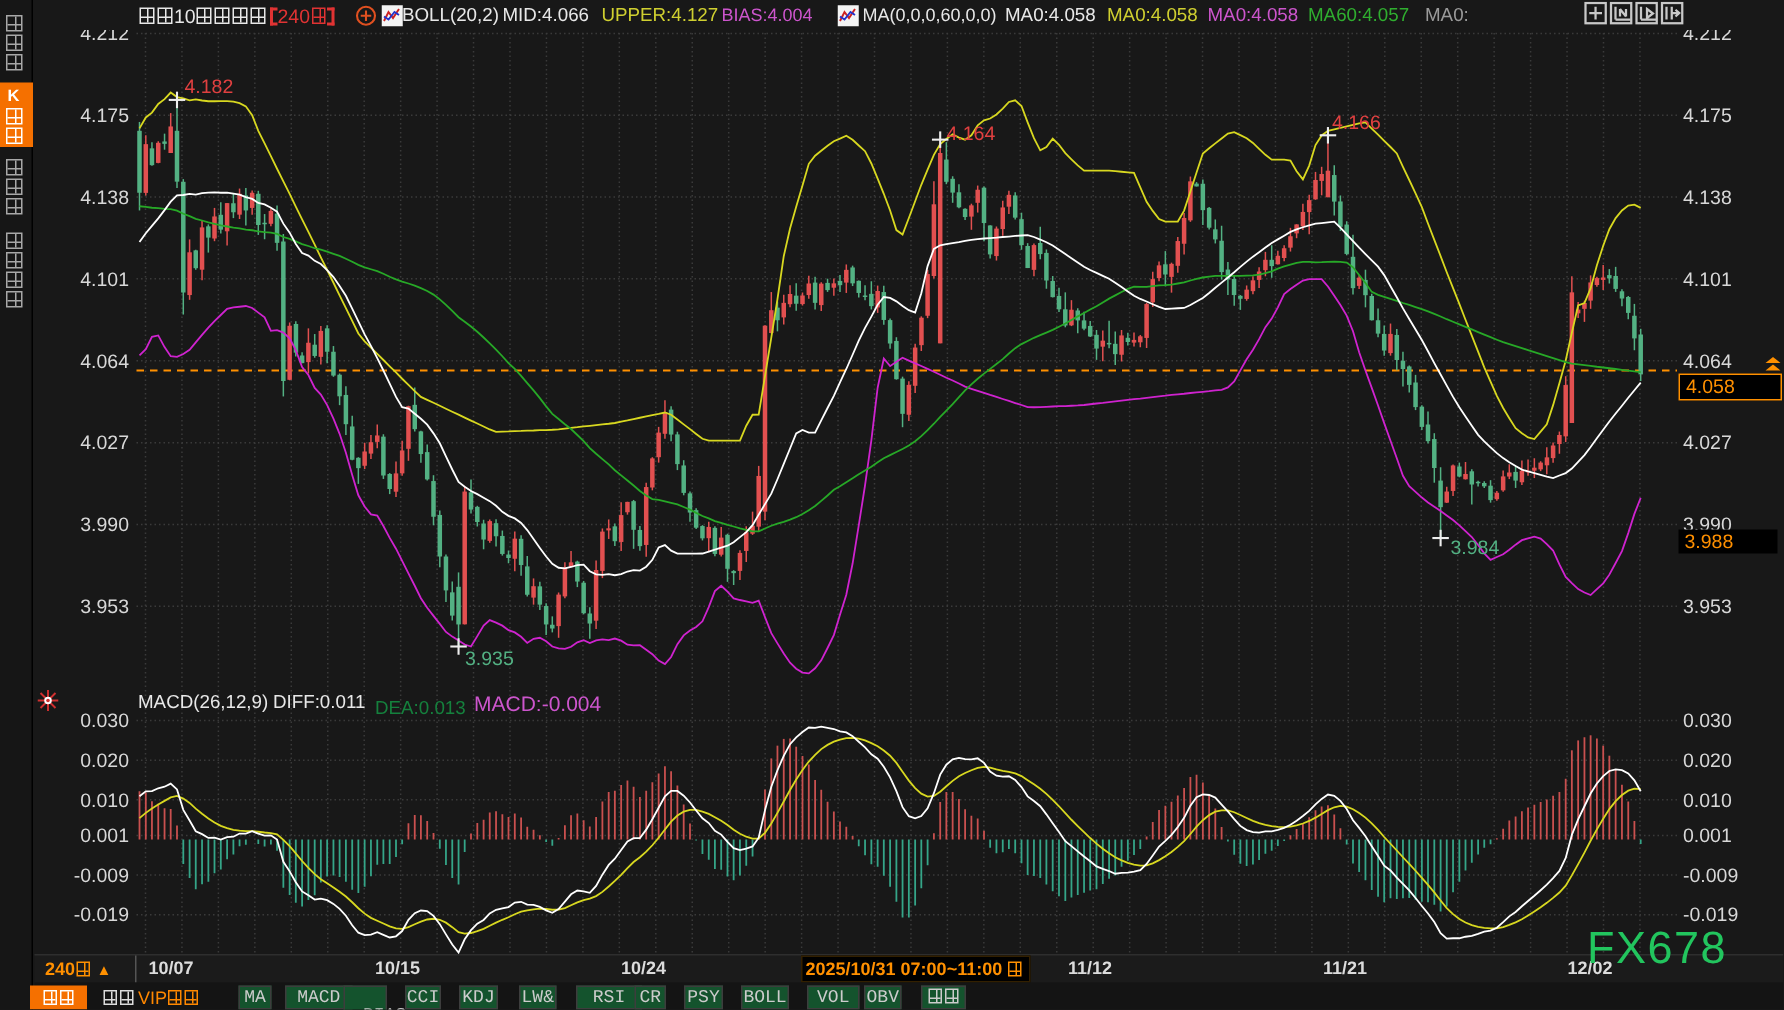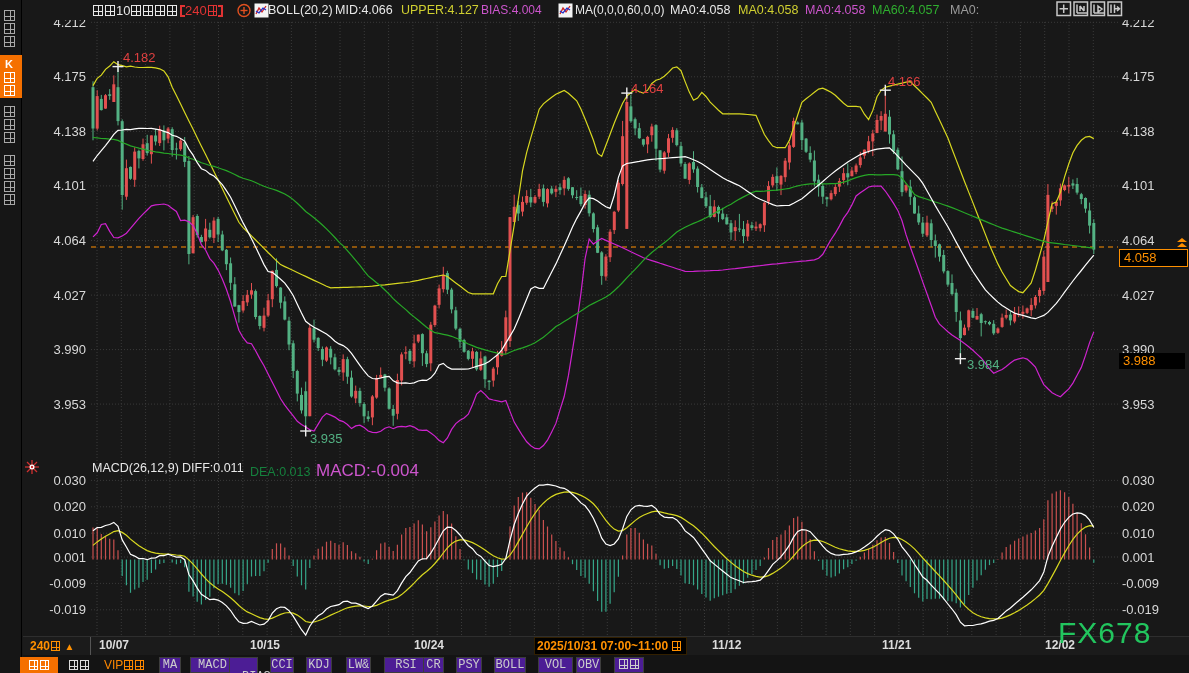--- a/index.html
+++ b/index.html
@@ -4,21 +4,21 @@
 *{margin:0;padding:0;box-sizing:border-box}
 html,body{width:1189px;height:673px;background:#181818;overflow:hidden}
 body{font-family:"Liberation Sans",sans-serif;position:relative}
 .abs{position:absolute}
 .g{display:inline-block;width:10px;height:11px;border:1px solid currentColor;vertical-align:-1px;margin:0 1px;
 background-image:linear-gradient(currentColor,currentColor),linear-gradient(currentColor,currentColor);
 background-size:100% 1px,1px 100%;background-position:0 5px,4px 0;background-repeat:no-repeat}
 .gv{display:block;width:11px;height:11px;border:1px solid currentColor;margin:2px auto;
 background-image:linear-gradient(currentColor,currentColor),linear-gradient(currentColor,currentColor);
 background-size:100% 1px,1px 100%;background-position:0 5px,5px 0;background-repeat:no-repeat}
-.btn{display:inline-block;height:16px;line-height:15px;padding:0 5px;color:#ccc;background:#4c1d95;
+.btn{display:inline-block;height:16px;line-height:15px;padding:0 5px;color:#ccc;background:#14532d;
 border:1px solid #3d3d3d;font-family:"Liberation Mono",monospace;font-size:12px;margin-right:6px;text-align:center}
 </style></head>
 <body>
 
 <svg class="abs" style="left:0;top:0" width="1189" height="673" font-family="Liberation Sans, sans-serif">
 <line x1="97.0" y1="22" x2="97.0" y2="635" stroke="#3a3a3a" stroke-width="1" stroke-dasharray="1 2"></line>
 <line x1="121.3" y1="22" x2="121.3" y2="635" stroke="#3a3a3a" stroke-width="1" stroke-dasharray="1 2"></line>
 <line x1="145.6" y1="22" x2="145.6" y2="635" stroke="#3a3a3a" stroke-width="1" stroke-dasharray="1 2"></line>
 <line x1="169.9" y1="22" x2="169.9" y2="635" stroke="#3a3a3a" stroke-width="1" stroke-dasharray="1 2"></line>
 <line x1="194.2" y1="22" x2="194.2" y2="635" stroke="#3a3a3a" stroke-width="1" stroke-dasharray="1 2"></line>
@@ -919,21 +919,21 @@
       <line x1="0" y1="7" x2="14" y2="7"></line>
       <line x1="2" y1="2" x2="12" y2="12"></line>
       <line x1="12" y1="2" x2="2" y2="12"></line>
     </g>
 <circle cx="7" cy="7" r="2.5" fill="#fff"></circle>
     <circle cx="7" cy="7" r="1.2" fill="#d03030"></circle>
 </svg>
 <div class="abs" style="left:92px;top:461px;font-size:12.5px;color:#e8e8e8">MACD(26,12,9)</div>
 <div class="abs" style="left:182px;top:461px;font-size:12.5px;color:#e8e8e8">DIFF:0.011</div>
 <div class="abs" style="left:250px;top:465px;font-size:12.5px;color:#15803d">DEA:0.013</div>
-<div class="abs" style="left:316px;top:461px;font-size:17px;color:#cc55cc">MACD:-0.004</div>
+<div class="abs" style="left:316px;top:461px;font-size:14px;color:#cc55cc">MACD:-0.004</div>
 
 <svg class="abs" style="left:1176px;top:238px" width="12" height="10">
     <path d="M6 0 L11 4 L1 4 Z" fill="#ff9000"></path>
     <path d="M6 5 L11 9 L1 9 Z" fill="#ff9000"></path>
   </svg>
 <div class="abs" style="left:1119px;top:249px;width:69px;height:18px;background:#000;border:1px solid #ff9000;color:#ff9000;font-size:13px;line-height:16px;padding-left:4px">4.058</div>
 <div class="abs" style="left:1119px;top:353px;width:66px;height:16px;background:#000;color:#ff9000;font-size:13px;line-height:16px;padding-left:4px">3.988</div>
 
 <div class="abs" style="left:23px;top:636px;width:1166px;height:19px;background:#1b1b1b;border-top:1px solid #2e2e2e"></div>
 <div class="abs" style="left:90px;top:637px;width:1px;height:18px;background:#555"></div>
@@ -945,21 +945,21 @@
 <div class="abs" style="left:537px;top:639px;font-size:12px;font-weight:bold;color:#ff9000">2025/10/31 07:00~11:00 <span class="g" style="width:9px;height:10px"></span></div>
 <div class="abs" style="left:712px;top:638px;font-size:12px;font-weight:bold;color:#dcdcdc">11/12</div>
 <div class="abs" style="left:882px;top:638px;font-size:12px;font-weight:bold;color:#dcdcdc">11/21</div>
 <div class="abs" style="left:1045px;top:638px;font-size:12px;font-weight:bold;color:#dcdcdc">12/02</div>
 
 <div class="abs" style="left:1058px;top:616px;font-size:30px;color:#22c55e;letter-spacing:1px">FX678</div>
 
 <div class="abs" style="left:23px;top:655px;width:1166px;height:18px;background:#141414"></div>
 <div class="abs" style="left:20px;top:657px;width:38px;height:16px;background:#f57000;color:#fff;font-size:12px;text-align:center;line-height:16px"><span class="g" style="width:9px;height:10px"></span><span class="g" style="width:9px;height:10px"></span></div>
 <div class="abs" style="left:61px;top:657px;width:35px;height:16px;color:#ddd;font-size:12px;text-align:center;line-height:16px"><span class="g" style="width:9px;height:10px"></span><span class="g" style="width:9px;height:10px"></span></div>
-<div class="abs" style="left:104px;top:657px;width:48px;height:16px;color:#ff8800;font-size:12px;line-height:16px">VIP<span class="g" style="width:9px;height:10px"></span><span class="g" style="width:9px;height:10px"></span></div>
+<div class="abs" style="left:92px;top:657px;width:48px;height:16px;color:#ff8800;font-size:12px;line-height:16px">VIP<span class="g" style="width:9px;height:10px"></span><span class="g" style="width:9px;height:10px"></span></div>
 <div class="abs btn" style="left:159px;top:657px;width:22px;padding:0">MA</div>
 <div class="abs btn" style="left:190px;top:657px;width:45px;padding:0">MACD</div>
 <div class="abs btn" style="left:229px;top:657px;width:29px;padding:12px">BIAS</div>
 <div class="abs btn" style="left:270px;top:657px;width:24px;padding:0">CCI</div>
 <div class="abs btn" style="left:306px;top:657px;width:26px;padding:0">KDJ</div>
 <div class="abs btn" style="left:346px;top:657px;width:25px;padding:0">LW&amp;</div>
 <div class="abs btn" style="left:384px;top:657px;width:44px;padding:0">RSI</div>
 <div class="abs btn" style="left:423px;top:657px;width:21px;padding:0">CR</div>
 <div class="abs btn" style="left:456px;top:657px;width:26px;padding:0">PSY</div>
 <div class="abs btn" style="left:494px;top:657px;width:32px;padding:0">BOLL</div>

